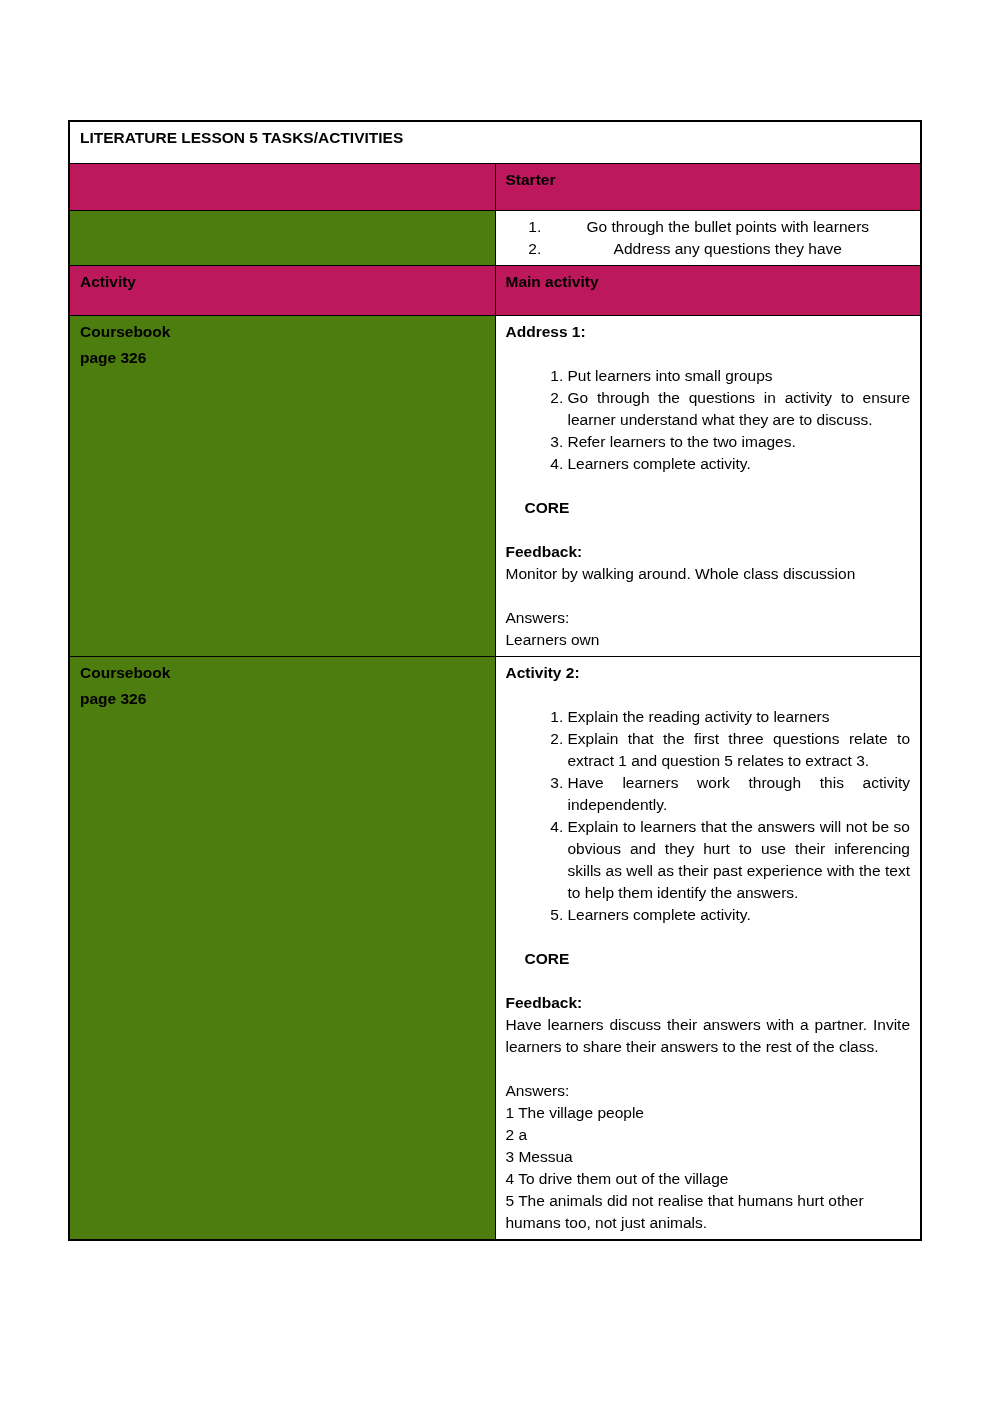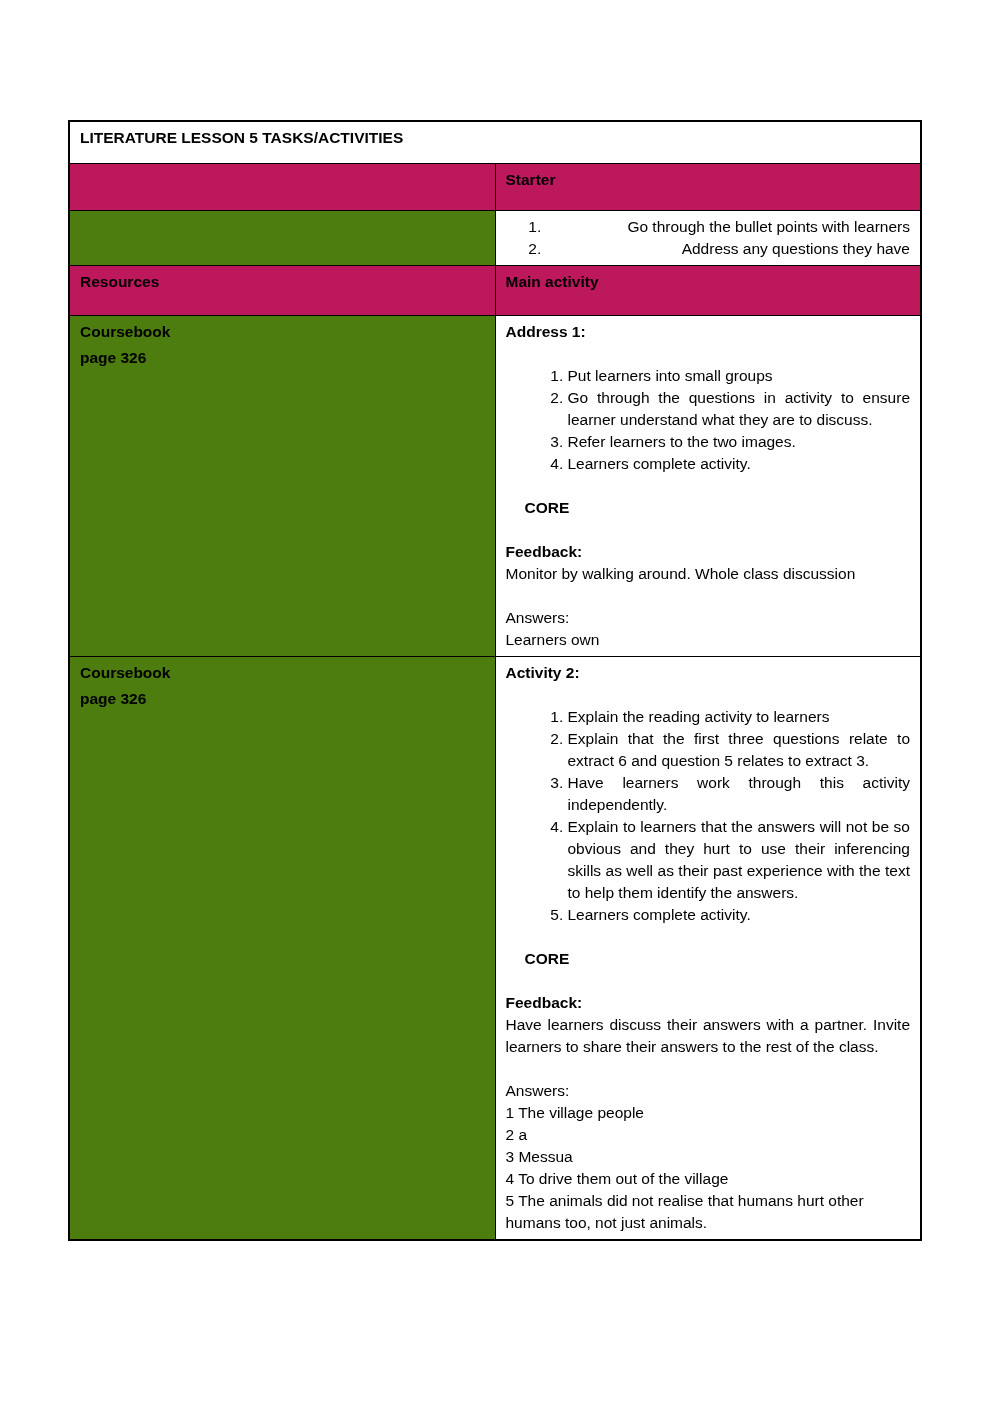--- a/index.html
+++ b/index.html
@@ -51,21 +51,21 @@
   }
   .res-line { margin: 0 0 4px 0; }
   ol.steps {
     margin: 22px 0;
     padding-left: 62px;
     text-align: justify;
   }
   ol.steps.starter-steps {
     margin: 0;
     padding-left: 40px;
-    text-align: right;
+    text-align: center;
   }
   .heading { font-weight: bold; }
   .core { font-weight: bold; margin-bottom: 22px; margin-left: 19px; }
   .fb-label { font-weight: bold; }
   .fb-text { margin-bottom: 22px; text-align: justify; }
   .ans-label { font-weight: normal; }
   .content-cell { padding-bottom: 20px; }
 </style>
 </head>
 <body>
@@ -87,21 +87,21 @@
       <td class="col-left res-cell"></td>
       <td>
         <ol class="steps starter-steps">
               <li>Go through the bullet points with learners</li>
               <li>Address any questions they have</li>
             </ol>
       </td>
     </tr>
 
     <tr class="section-header-row">
-      <td class="col-left hdr">Resources</td>
+      <td class="col-left hdr">Activity</td>
       <td class="hdr">Main activity</td>
     </tr>
 
     <tr>
       <td class="col-left res-cell">
         <div class="res-line">Coursebook</div>
         <div class="res-line">page 326</div>
       </td>
       <td class="content-cell">
         <div class="heading">Address 1:</div>
@@ -123,21 +123,21 @@
 
     <tr>
       <td class="col-left res-cell">
         <div class="res-line">Coursebook</div>
         <div class="res-line">page 326</div>
       </td>
       <td class="content-cell">
         <div class="heading">Activity 2:</div>
         <ol class="steps">
               <li>Explain the reading activity to learners</li>
-              <li>Explain that the first three questions relate to extract 6 and question 5 relates to extract 3.</li>
+              <li>Explain that the first three questions relate to extract 1 and question 5 relates to extract 3.</li>
               <li>Have learners work through this activity independently.</li>
               <li>Explain to learners that the answers will not be so obvious and they hurt to use their inferencing skills as well as their past experience with the text to help them identify the answers.</li>
               <li>Learners complete activity.</li>
             </ol>
         <div class="core">CORE</div>
         <div class="fb-label">Feedback:</div>
         <div class="fb-text">Have learners discuss their answers with a partner. Invite learners to share their answers to the rest of the class.</div>
         <div class="ans-label">Answers:</div>
         <div class="ans-lines">
               <div>1 The village people</div>

